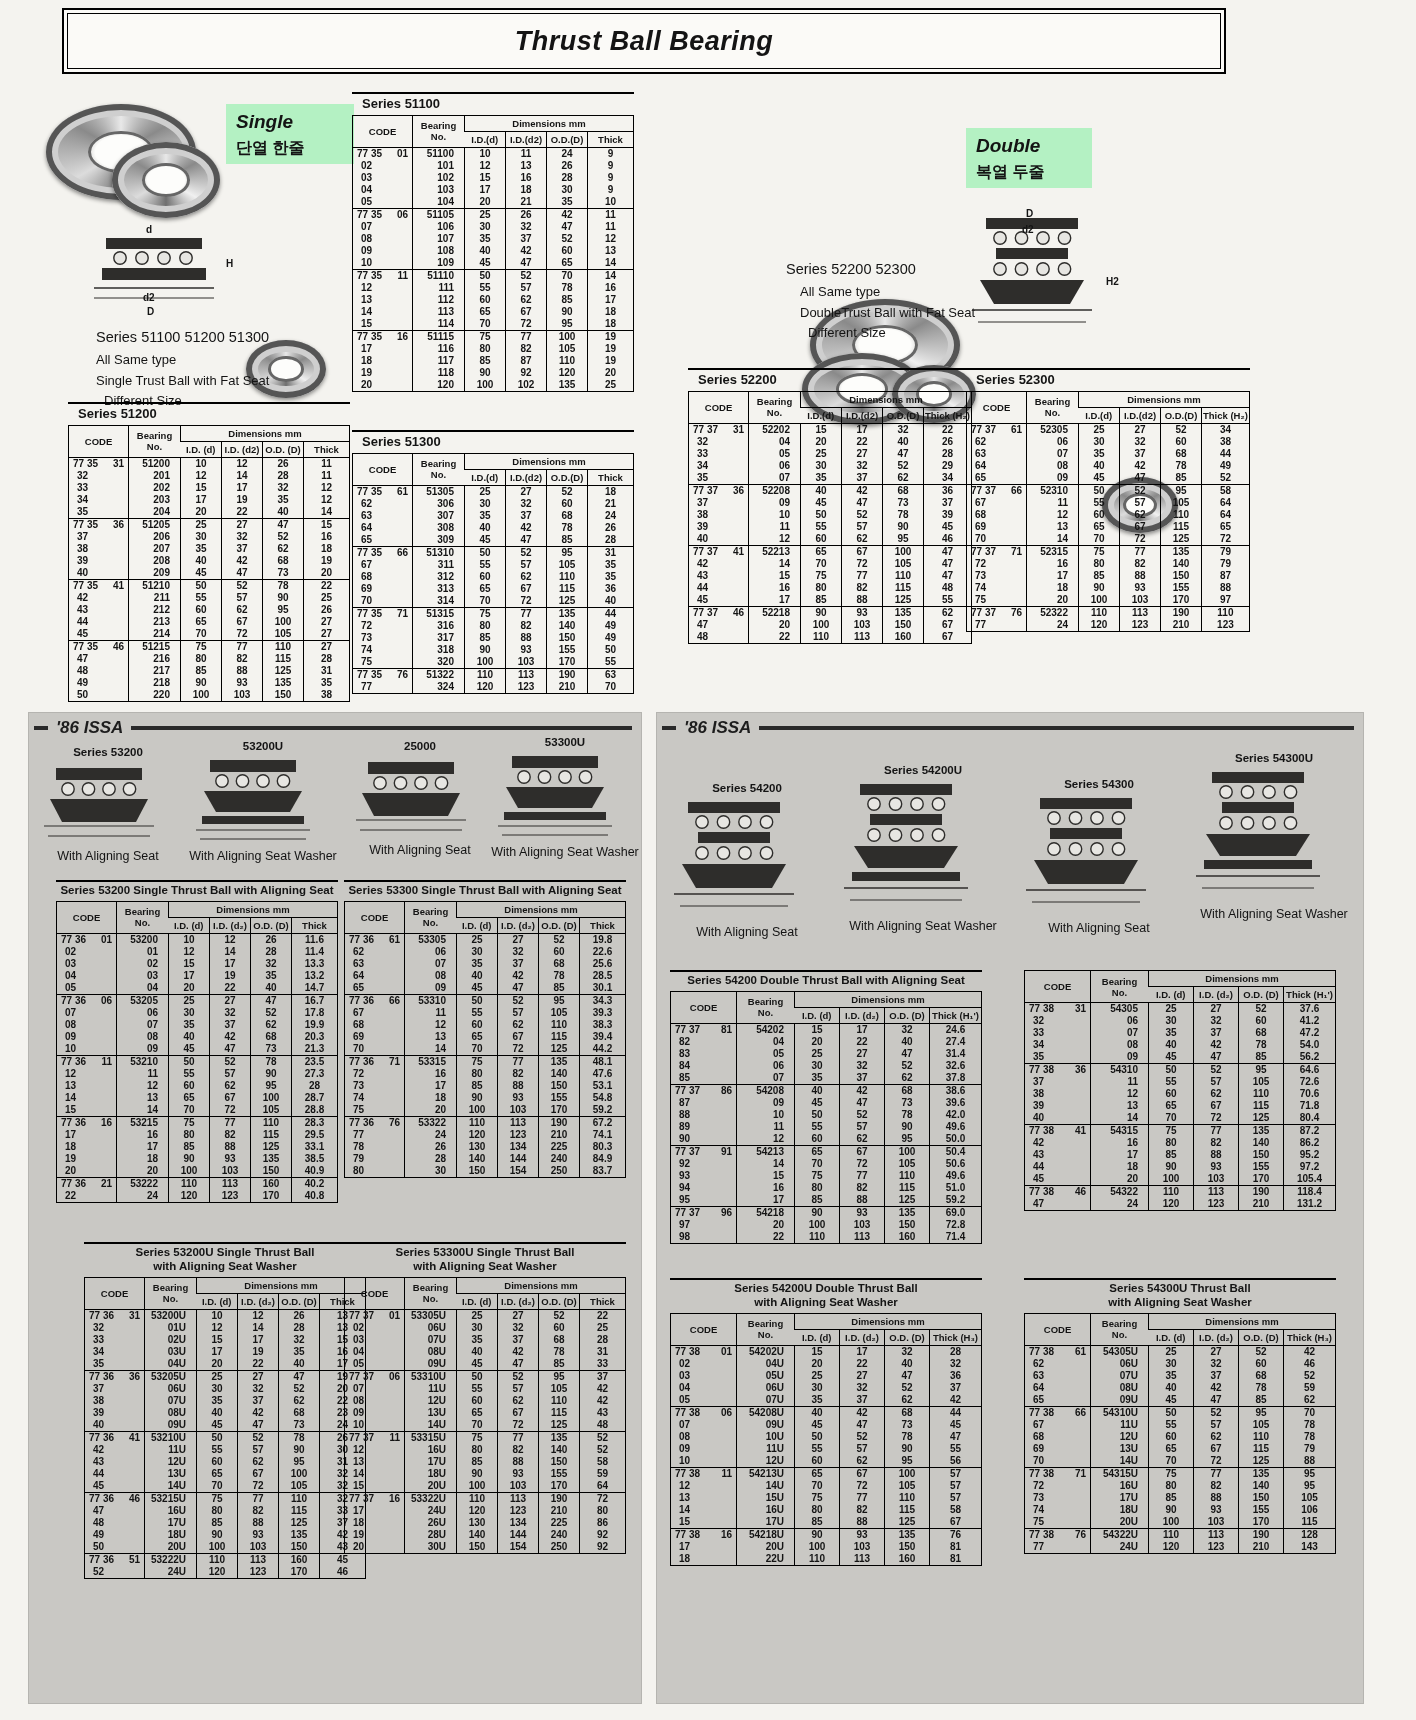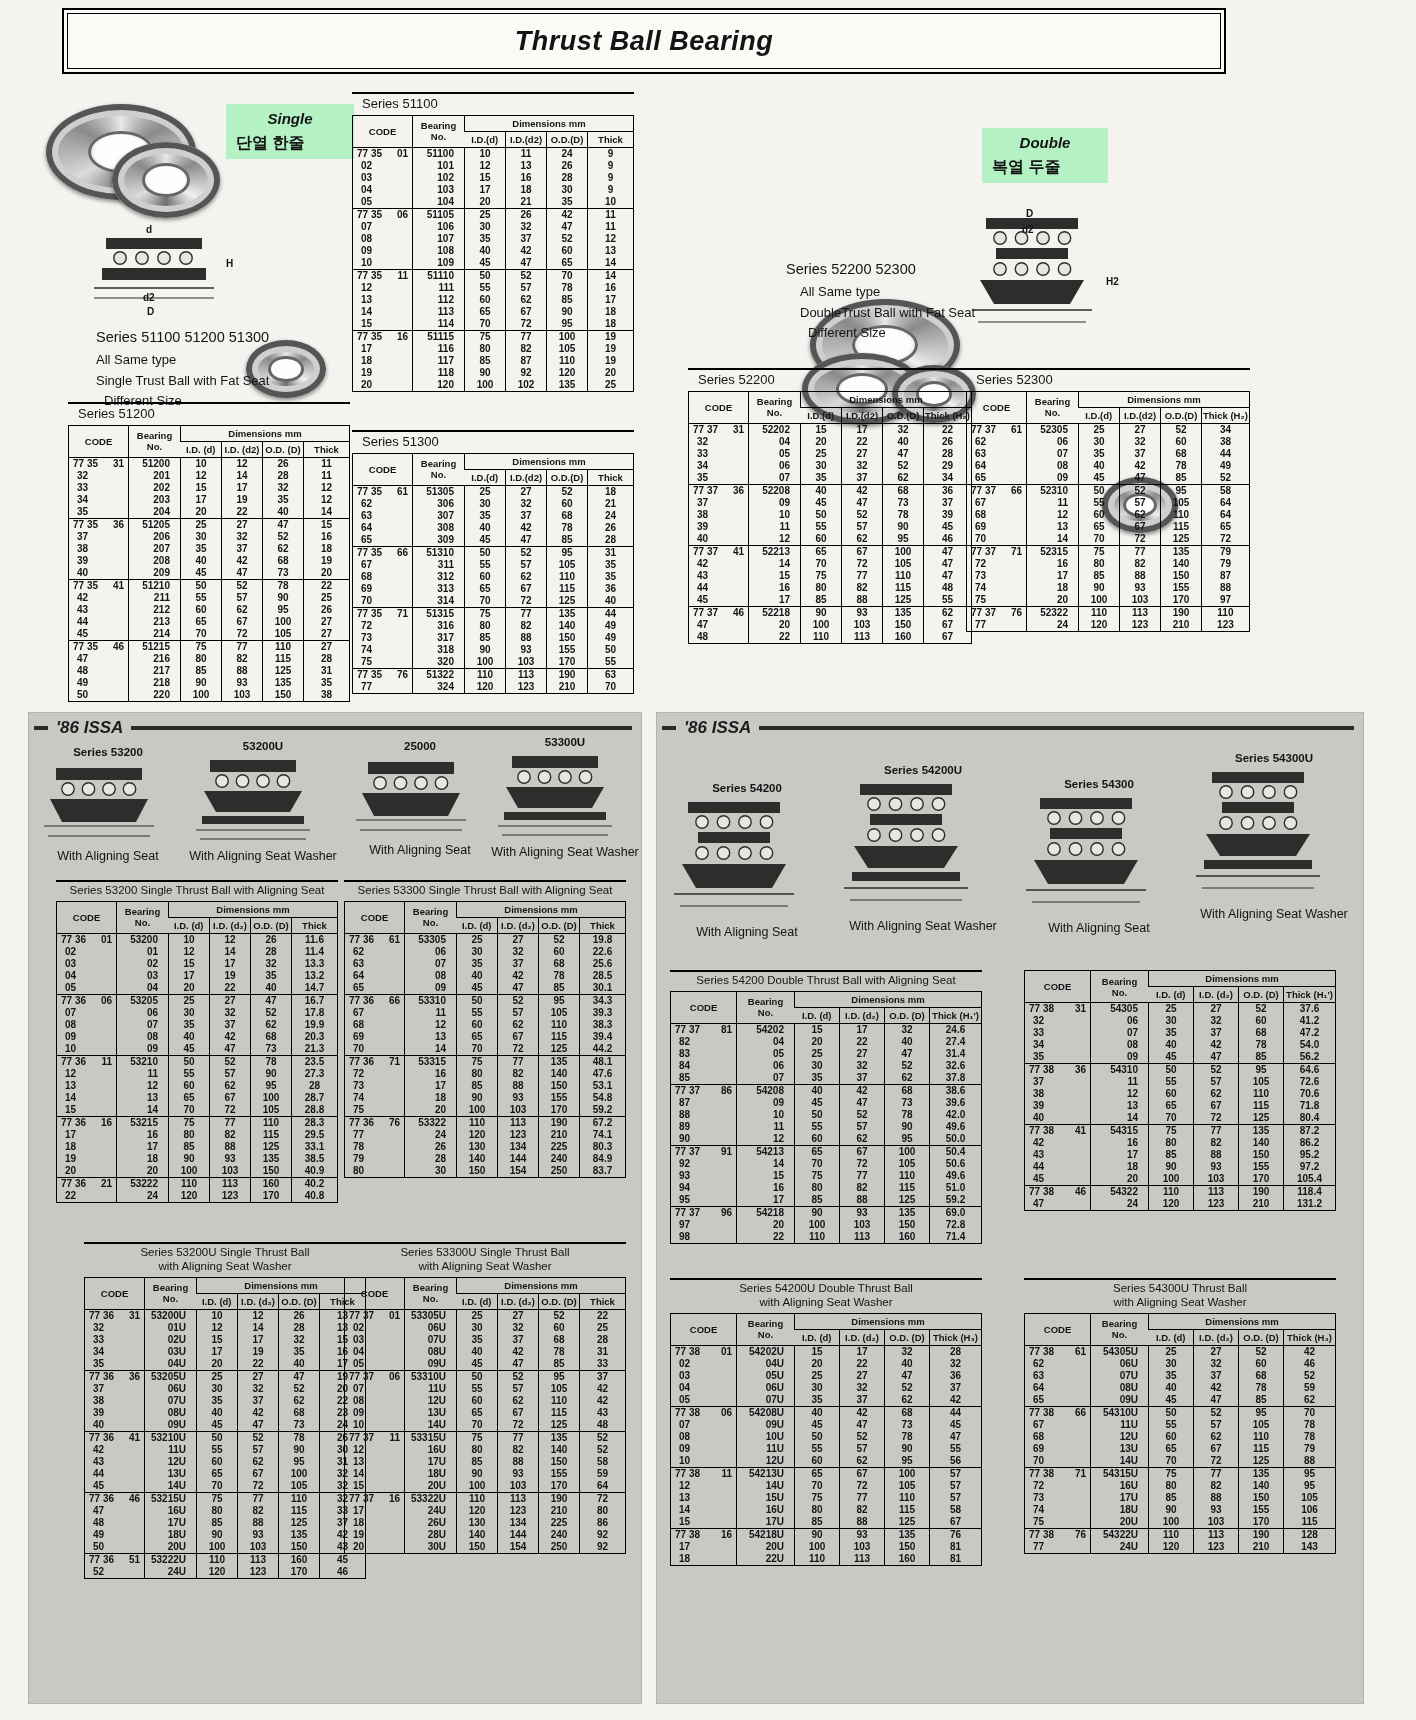--- a/index.html
+++ b/index.html
@@ -11,21 +11,21 @@
   }
   
   .titlebox{position:absolute;left:62px;top:8px;width:1164px;height:66px;
     border:2px solid #000;background:#fbfaf7;box-sizing:border-box;padding:3px;}
   .titlebox .inner{border:1.5px solid #000;height:100%;display:flex;align-items:center;justify-content:center;gap:26px;box-sizing:border-box;}
   .title-en{font-size:27px;font-weight:bold;font-style:italic;letter-spacing:.5px;}
   .title-ko{font-size:24px;font-weight:bold;}
   
   .abs{position:absolute;}
   .tag{background:#b4f1c3;padding:6px 10px;text-align:left;line-height:1.25;}
-  .tag .big{font-size:15px;font-weight:bold;font-style:italic;display:block;text-align:center;}
+  .tag .big{font-size:19px;font-weight:bold;font-style:italic;display:block;}
   .tag .sub{font-size:16px;font-weight:bold;display:block;margin-top:4px;}
   .txtblock{font-size:13px;line-height:1.55;}
   .txtblock .sline{font-size:14.5px;margin-bottom:2px;}
   .ringpic{position:relative;}
   .ring{position:absolute;border-radius:50%;
     background:conic-gradient(#e8e8e8,#8a8a8a,#f0f0f0,#6f6f6f,#dcdcdc,#8a8a8a,#e8e8e8);
     box-shadow:inset 0 0 0 6px #555, inset 0 0 0 12px #cfcfcf, 0 2px 4px rgba(0,0,0,.45);}
   .ring .hole{position:absolute;left:28%;top:28%;width:44%;height:44%;border-radius:50%;
     background:radial-gradient(#fdfdfb 55%, #9a9a9a 100%);box-shadow:inset 0 0 0 3px #666;}
   
@@ -35,21 +35,21 @@
   .panel{position:absolute;background:#c9c8c4;box-shadow:inset 0 0 0 1px #b5b4b0;}
   .issa{display:flex;align-items:center;gap:8px;padding:6px 10px 0 6px;
     font-size:17px;font-weight:bold;font-style:italic;color:#1d1d1d;}
   .issa::before{content:"";width:14px;height:4px;background:#2a2a2a;}
   .issa::after{content:"";flex:1;height:4px;background:#2a2a2a;}
   .diagram{position:absolute;text-align:center;}
   .dlabel{font-size:11.5px;font-weight:bold;margin-bottom:2px;}
   .dcaption{font-size:12.5px;margin-top:3px;white-space:nowrap;}
   
   .bt{background:transparent;}
-  .bt .bt-title{font-size:13px;font-weight:normal;padding:2px 6px 3px 10px;
+  .bt .bt-title{font-size:13px;font-weight:bold;padding:2px 6px 3px 10px;
     border-top:2px solid #000;border-bottom:0;line-height:1.2;}
   .bt.ct .bt-title{text-align:center;font-size:11.5px;padding:2px 2px 3px;}
   .bt table{border-collapse:collapse;border:1.6px solid #000;table-layout:fixed;}
   .bt th,.bt td{border-left:1px solid #000;padding:0 3px;font-weight:bold;
     font-size:10px;line-height:12px;text-align:center;overflow:hidden;white-space:nowrap;}
   .bt th{font-size:9.5px;line-height:11px;padding:2px 1px;}
   .bt thead tr:first-child th{border-bottom:1px solid #000;}
   .bt thead th{border-bottom:1.6px solid #000;}
   .bt th:first-child,.bt td:first-child{border-left:0;}
   .bt tbody.grp tr:first-child td{border-top:1.4px solid #000;}
@@ -117,21 +117,21 @@
   <div class="ring" style="left:10px;top:2px;width:150px;height:92px;">
       <div class="hole"></div>
     </div>
   <div class="ring" style="left:2px;top:56px;width:120px;height:72px;">
       <div class="hole"></div>
     </div>
   <div class="ring" style="left:92px;top:68px;width:84px;height:58px;">
       <div class="hole"></div>
     </div>
 </div>
-<div class="abs tag" style="left:966px;top:128px;width:106px;margin-left:16px;">
+<div class="abs tag" style="left:966px;top:128px;width:106px;">
   <span class="big">Double</span>
   <span class="sub">복열  두줄</span>
 </div>
 <div class="abs ringpic" style="left:1098px;top:136px;width:88px;height:70px;">
   <div class="ring" style="left:4px;top:4px;width:76px;height:56px;">
       <div class="hole"></div>
     </div>
 </div>
 <div class="abs txtblock" style="left:786px;top:258px;">
   <div class="sline">Series 52200 52300</div>

